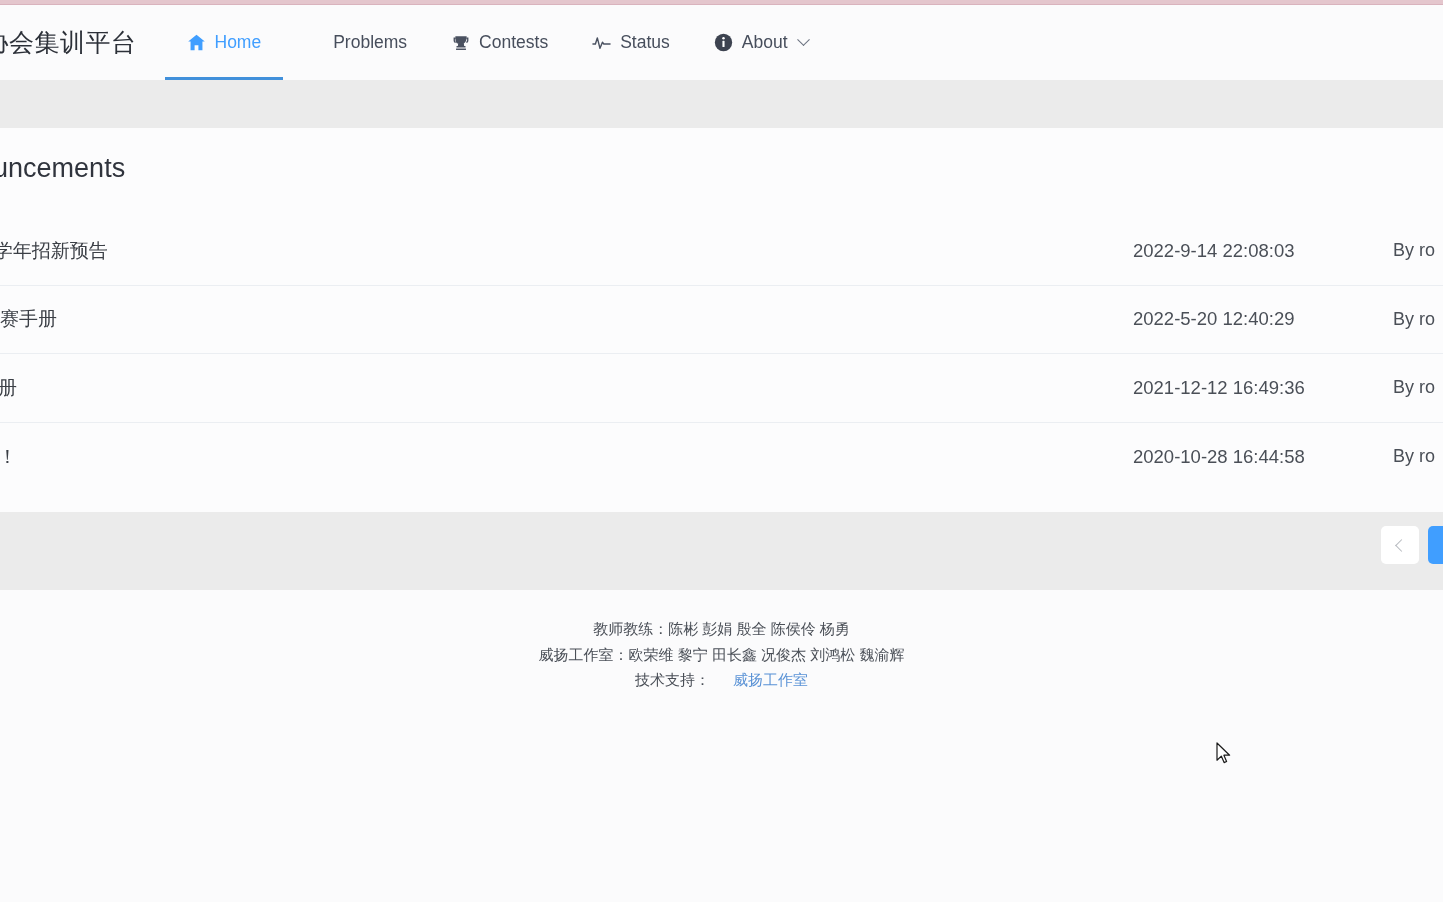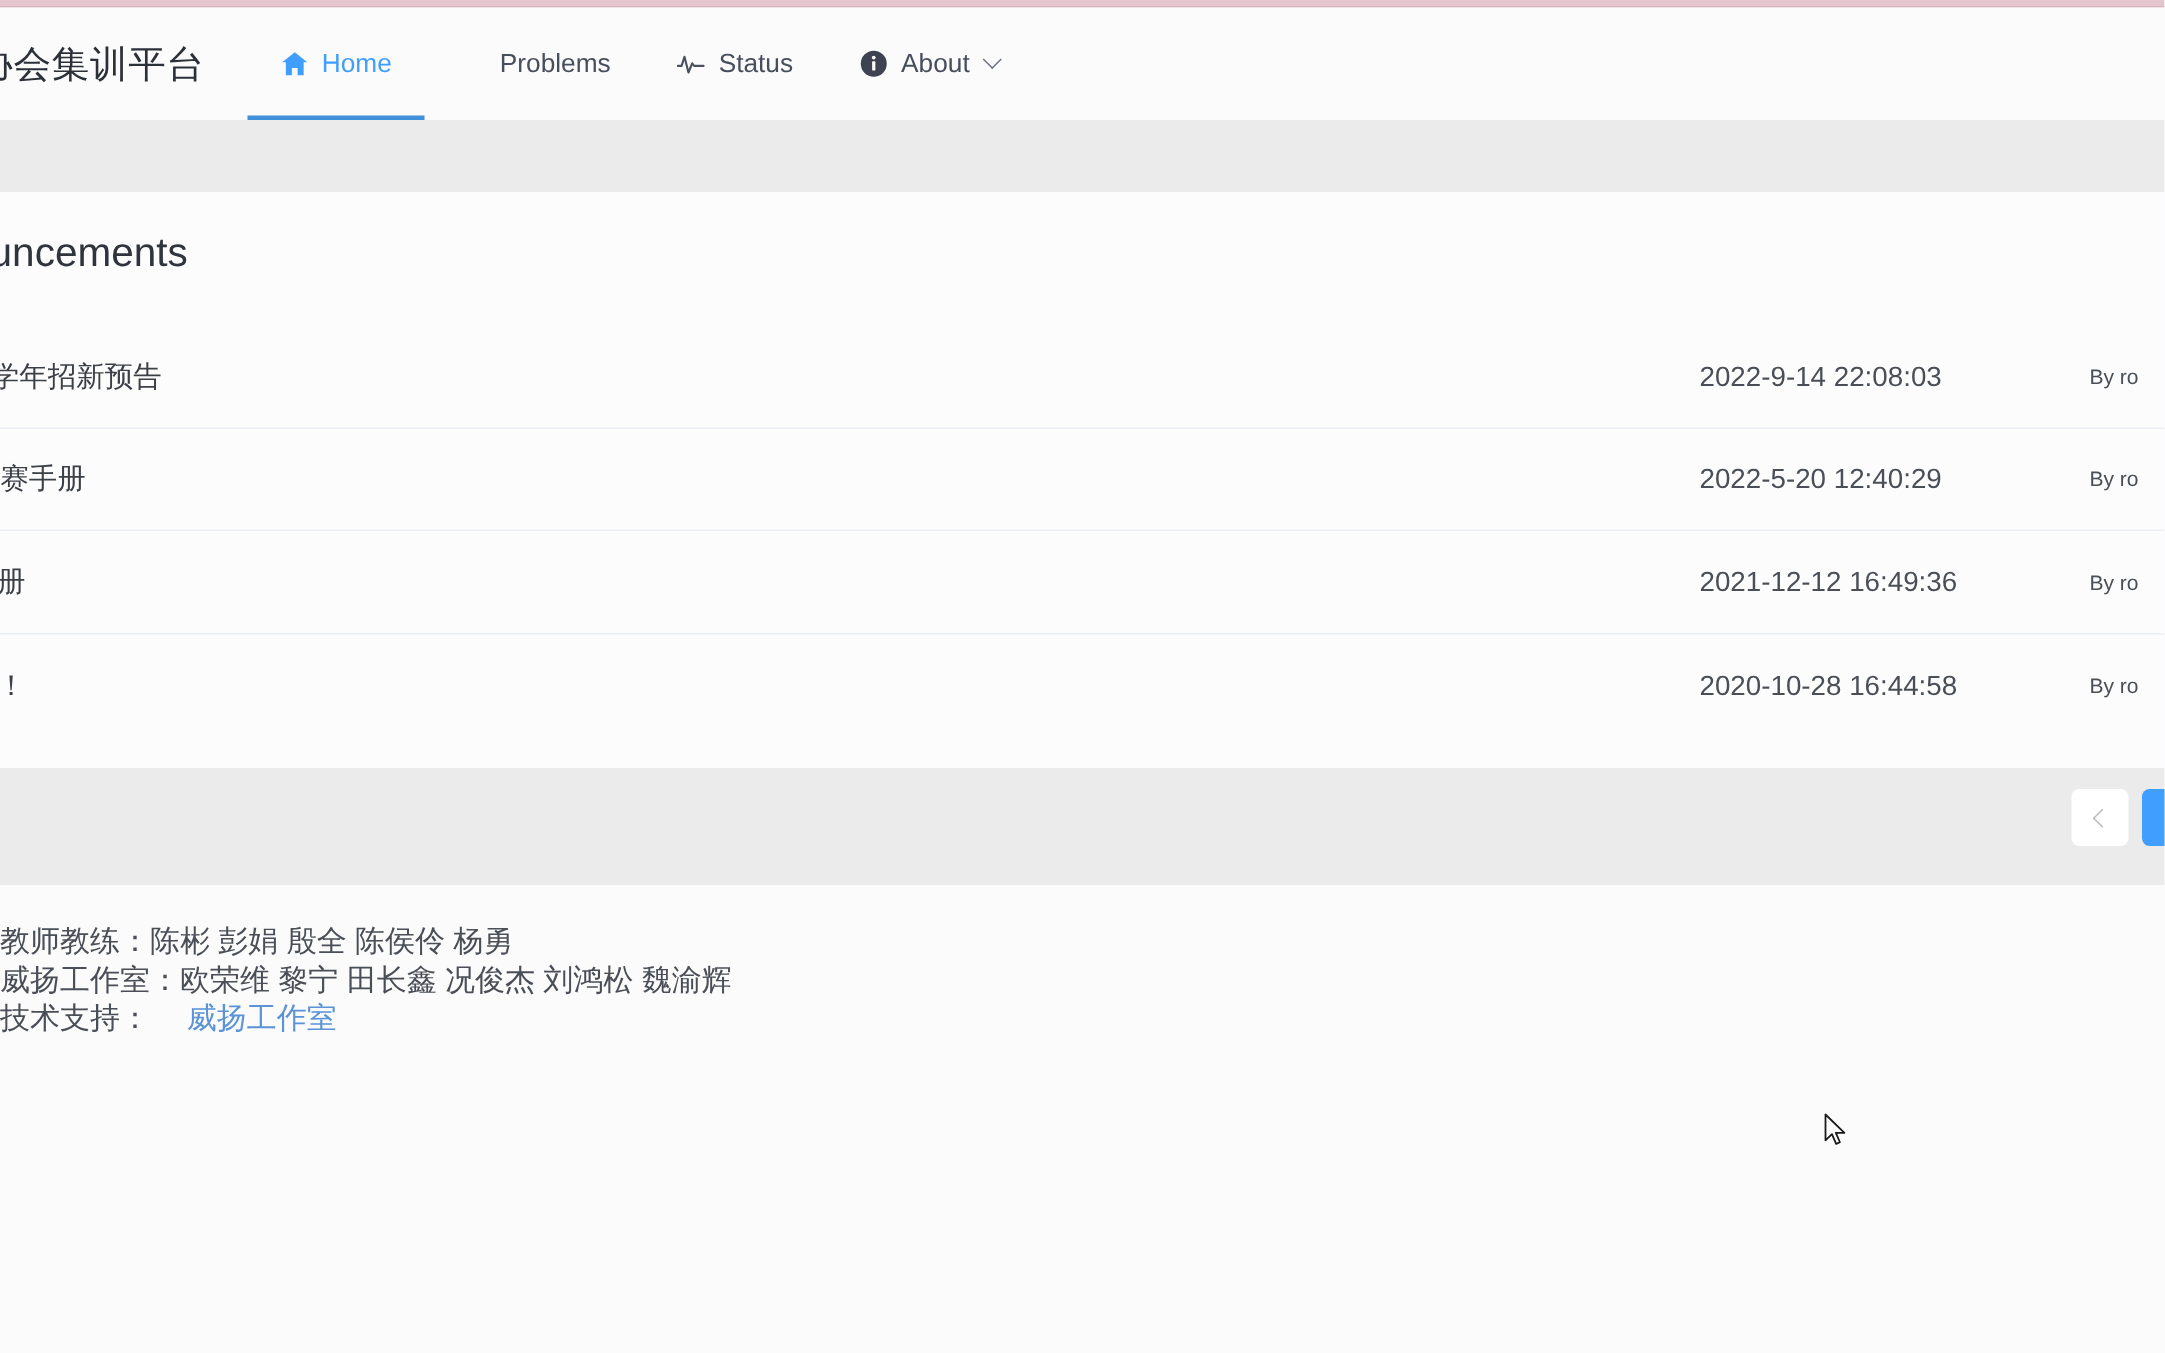--- a/index.html
+++ b/index.html
@@ -171,21 +171,21 @@
     left: 1086px;
     font-size: 18.5px;
     color: #4a4f57;
     white-space: nowrap;
     margin-left: 47px;
   }
 
   .announce-author {
     position: absolute;
     left: 1393px;
-    font-size: 14px;
+    font-size: 18px;
     color: #4a4f57;
     white-space: nowrap;
   }
 
   
   #pager-strip {
     position: absolute;
     top: 512px; left: 0;
     width: 1443px;
     height: 78px;
@@ -236,22 +236,22 @@
     top: 590px; left: 0;
     width: 1443px;
     height: 312px;
     background: #fbfbfc;
   }
 
   #footer-text {
     position: absolute;
     top: 26px;
     width: 1443px;
-    text-align: left;
-    font-size: 20px;
+    text-align: center;
+    font-size: 15px;
     color: #4a4f57;
     line-height: 25.5px;
   }
 
   #footer-text .line { white-space: nowrap; }
 
   #support-link {
     color: #5b93d6;
     cursor: pointer;
     margin-left: 19px;
@@ -295,20 +295,31 @@
           <i></i>
           <i></i>
           <i></i>
           <i></i>
           <i></i>
           <i></i>
       </span>
       <span>Problems</span>
     </div>
 
+    <div class="nav-item">
+      <span class="nav-icon">
+        <svg width="18" height="18" viewBox="0 0 16 16" fill="#4a5160">
+          <path d="M3 2h10v1.2c0 2.6-1 4.6-2.5 5.3l.3 2.2H12v1.4H4v-1.4h1.2l.3-2.2C4 8.8 3 6.8 3 4.2V2z"></path>
+          <path d="M1.4 3.1h1.8v1.3H2.6v1.3c0 .6.3 1 .8 1.2l-.3 1.2C2 7.7 1.4 6.7 1.4 5.5V3.1z"></path>
+          <path d="M14.6 3.1h-1.8v1.3h.6v1.3c0 .6-.3 1-.8 1.2l.3 1.2c1.1-.4 1.7-1.4 1.7-2.6V3.1z"></path>
+          <rect x="3.6" y="12.9" width="8.8" height="1.3"></rect>
+        </svg>
+      </span>
+      <span>Contests</span>
+    </div>
 
     <div class="nav-item">
       <span class="nav-icon">
         <svg width="20" height="16" viewBox="0 0 20 16" fill="none" stroke="#4a5160" stroke-width="1.5" stroke-linecap="round" stroke-linejoin="round">
           <path d="M1 9h2.6l2-6.4 2.8 11L11 7.2l1.4 1.8H19"></path>
         </svg>
       </span>
       <span>Status</span>
     </div>
 

